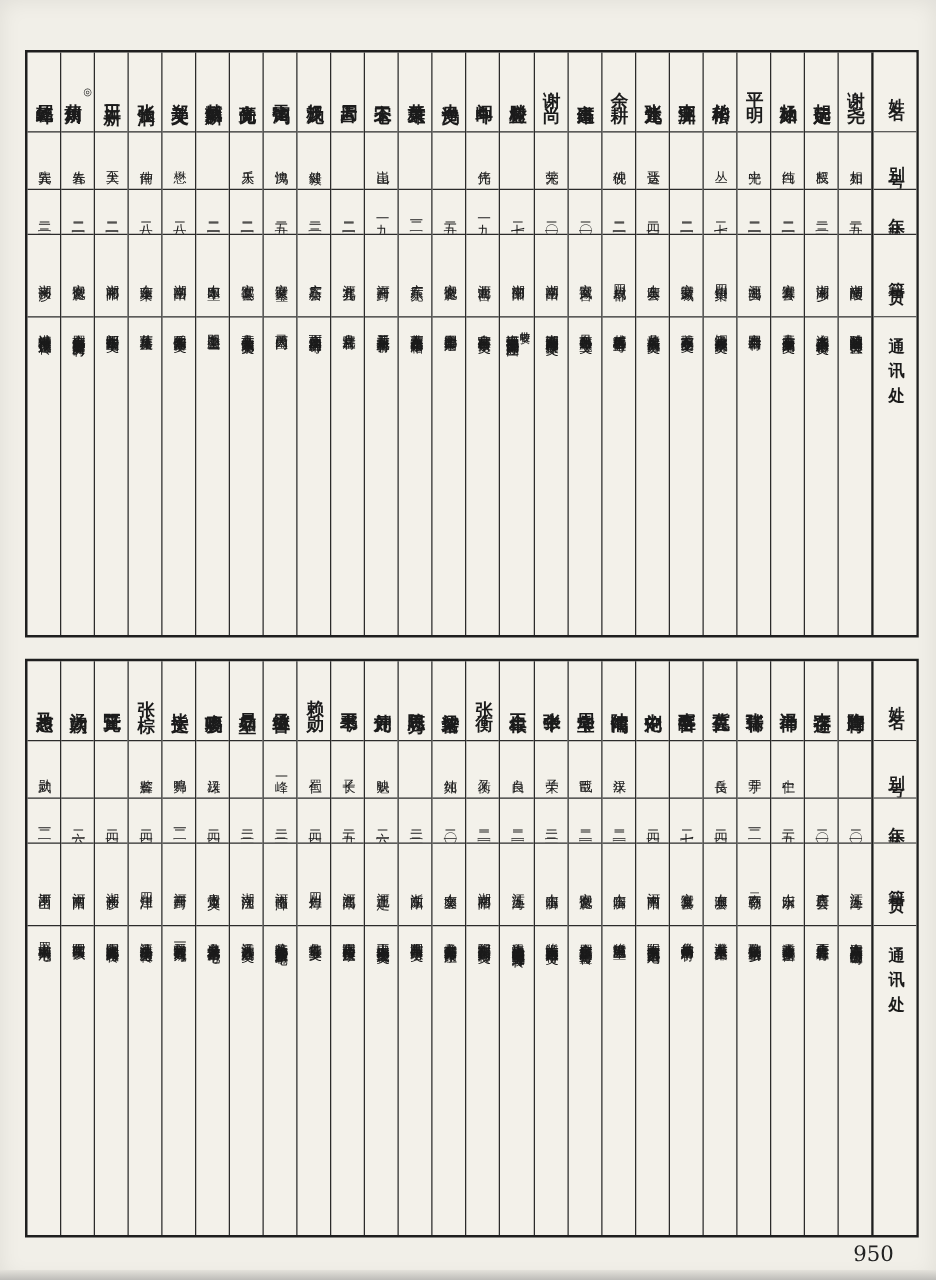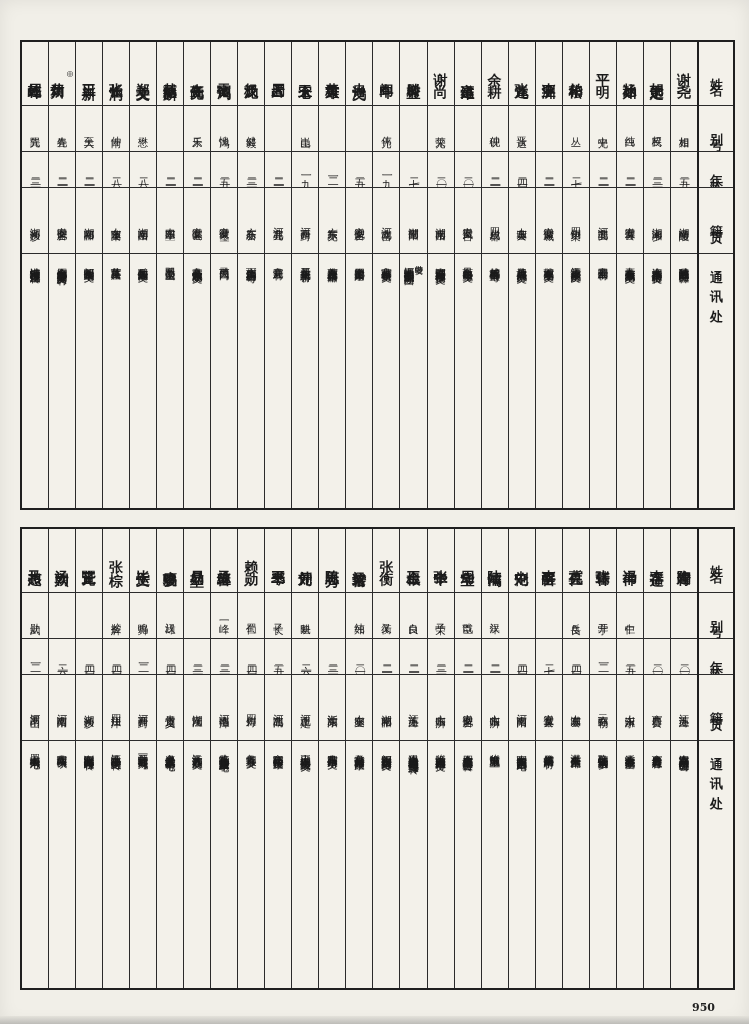--- a/index.html
+++ b/index.html
@@ -62,21 +62,21 @@
   .addr-text{font-size:10.5px;max-height:100%;letter-spacing:0.5px;}
   .addr-note{font-size:8.5px;letter-spacing:0;}
   .note-mark{font-size:8px;}
   .hdr .cell{background:#f3f1ea;}
   .hdr-text{font-size:13px;font-weight:bold;}
   .hdr-2{letter-spacing:0.45em;}
   .hdr-3{letter-spacing:1.55em;}
   .page-number{
     position:absolute;right:34px;bottom:10px;
     font-family:"DejaVu Serif", serif;
-    font-size:11px;color:#222;font-weight:bold;
+    font-size:17px;color:#222;
   }
 </style>
 </head>
 <body>
 
 <div class="page">
   <div class="dir-table t-top" id="table-top">
       <div class="col header-col hdr">
         <div class="cell r-name">
           <span class="v hdr-text hdr-2">姓名</span>

